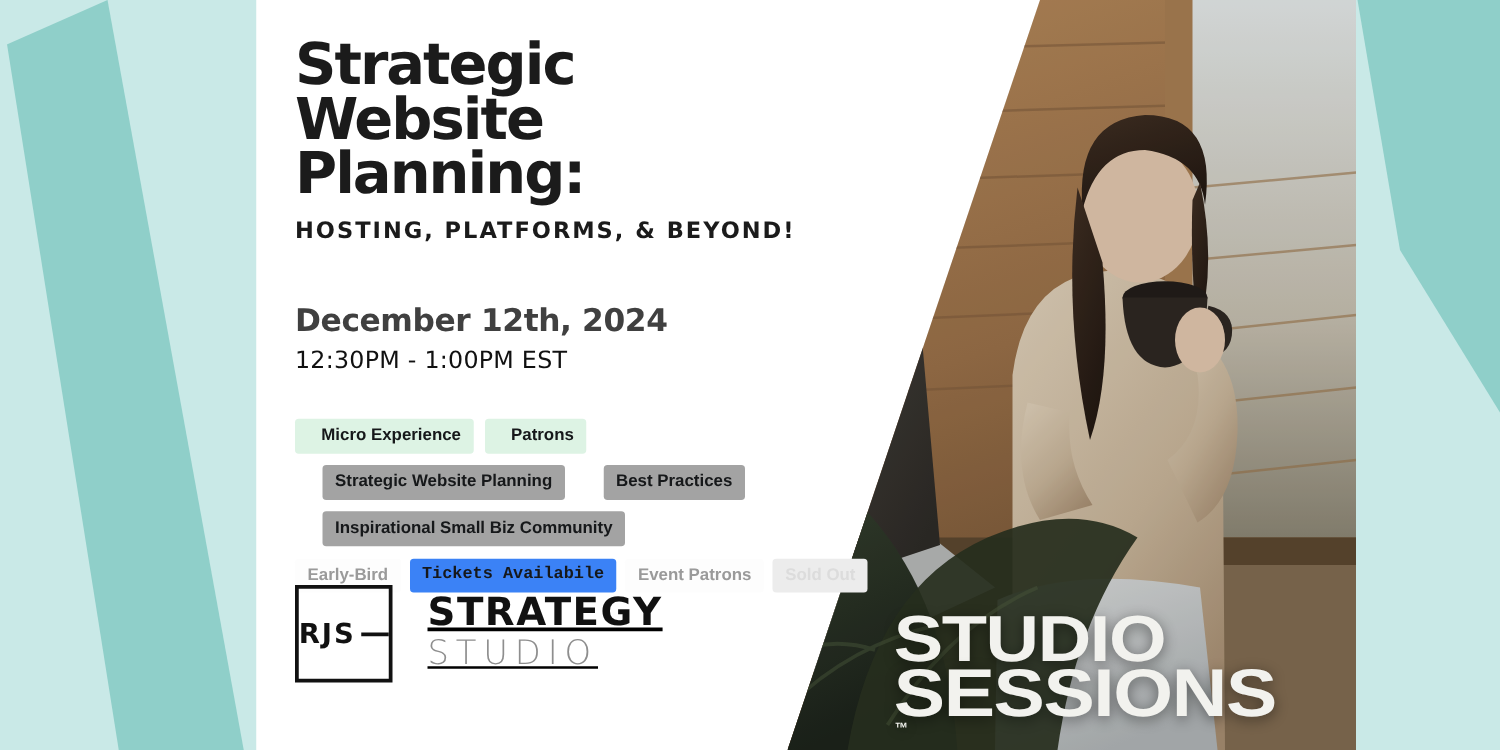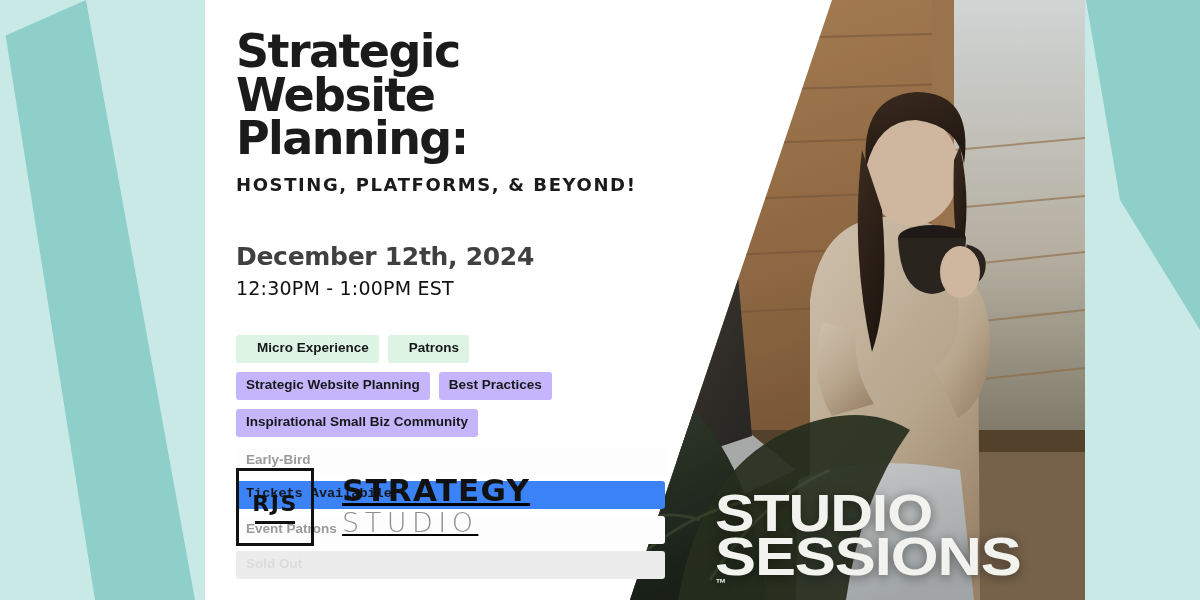--- a/index.html
+++ b/index.html
@@ -72,31 +72,31 @@
   }
 
   .tag-rows { margin-top:36px; }
   .tag-row { display:flex; gap:9px; margin-bottom:9px; }
   .tag {
     display:inline-block; padding:6px 10px 7px;
     font-size:13.5px; font-weight:700; color:#16181a;
     border-radius:3px; white-space:nowrap; line-height:1.1;
   }
   .tag.mint  { background:#ddf3e4;padding-left:21px; }
-  .tag.blue  { background:#c4b5fd; }
+  .tag.blue  { background:#a3a3a3;margin-left:22px; }
   .tag.muted { background:#fdfdfd; color:#9a9a9a; font-weight:600; }
   .tag.dark  { background:#3b82f6; color:#16181a;font-family:Liberation Mono, monospace; }
   .tag.off   { background:#ececec; color:#dcdcdc; font-weight:700; }
-  .status-row { margin-top:10px; gap:7px;flex-direction:column; }
+  .status-row { margin-top:10px; gap:7px; }
 
   
   .logo { position:absolute; left:236px; top:468px; z-index:3; display:flex; align-items:center; }
   .logo-box {
     width:78px; height:78px; border:3px solid #111;
-    display:flex; flex-direction:column;
+    display:flex; flex-direction:row;
     align-items:center; justify-content:center; gap:5px;text-align:right;
   }
   .logo-rjs {
     font-size:22px; font-weight:800; letter-spacing:1.5px; color:#111;
     font-family:"DejaVu Sans", sans-serif;
   }
   .logo-rule { width:40px; height:3px; background:#111; }
   .logo-words { margin-left:28px;text-decoration:underline; }
   .logo-strategy {
     font-size:31px; font-weight:800; letter-spacing:1.2px; color:#111;

